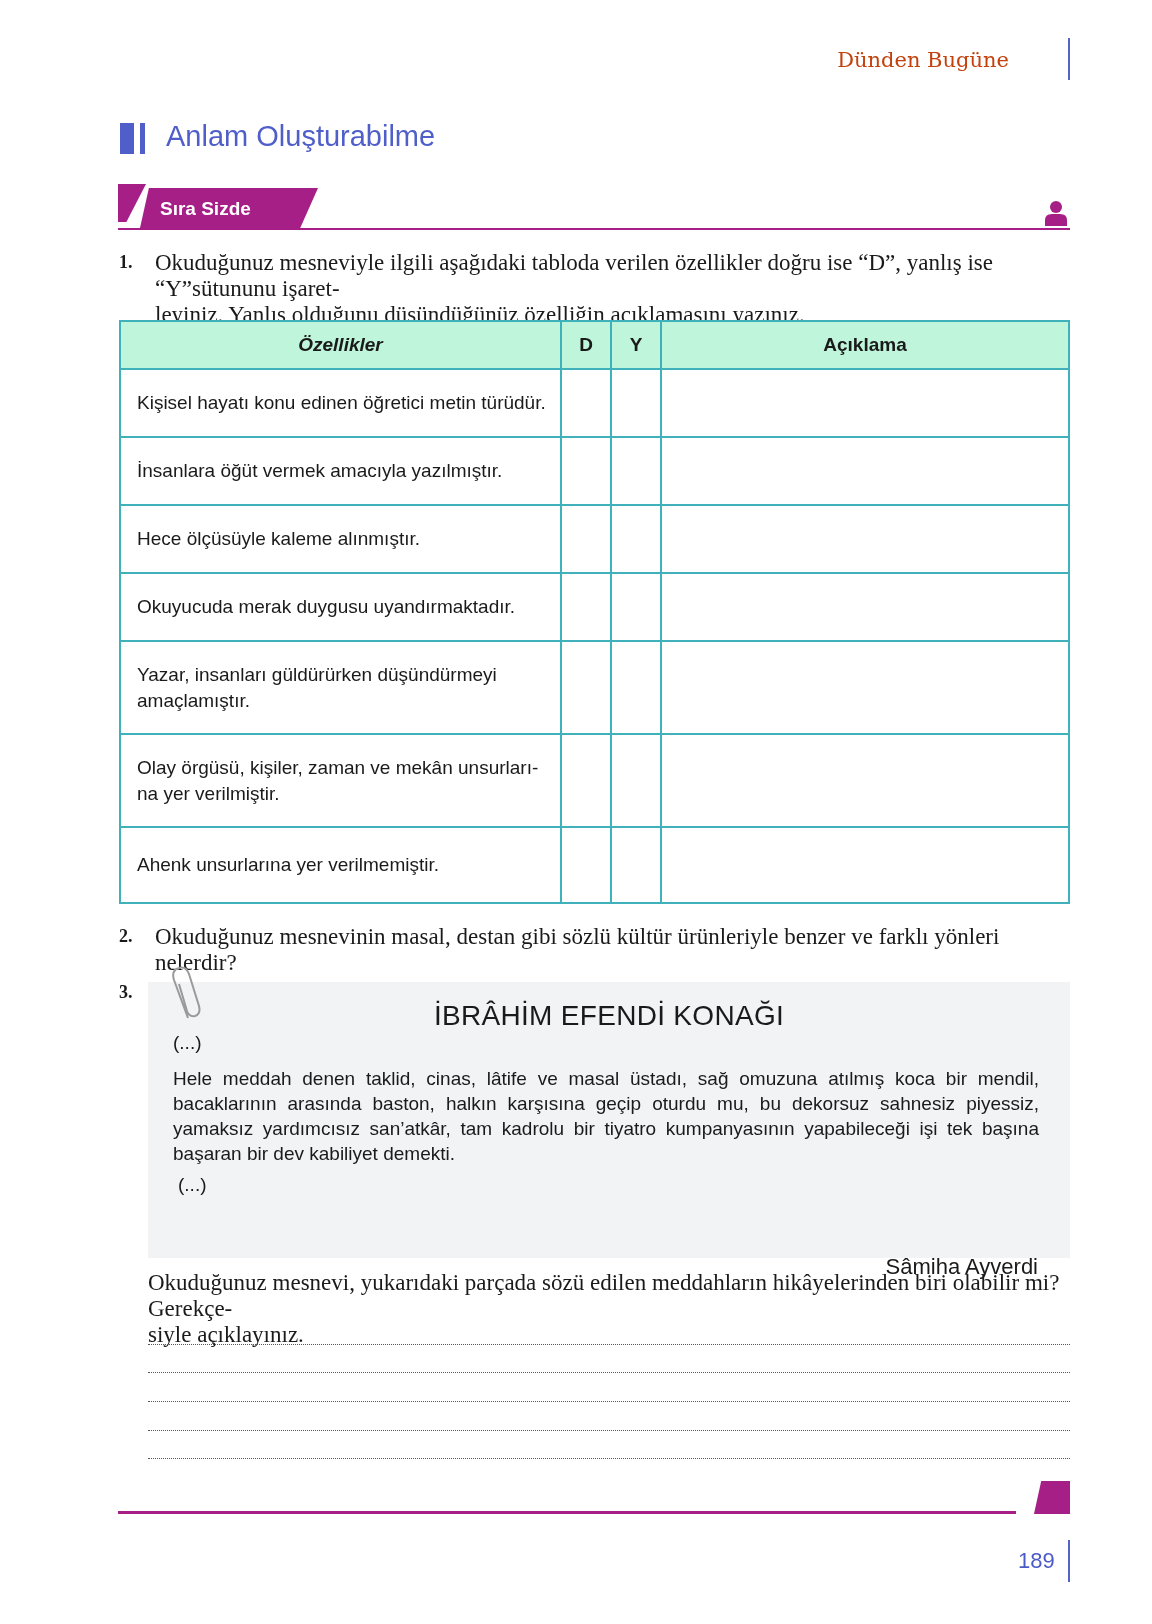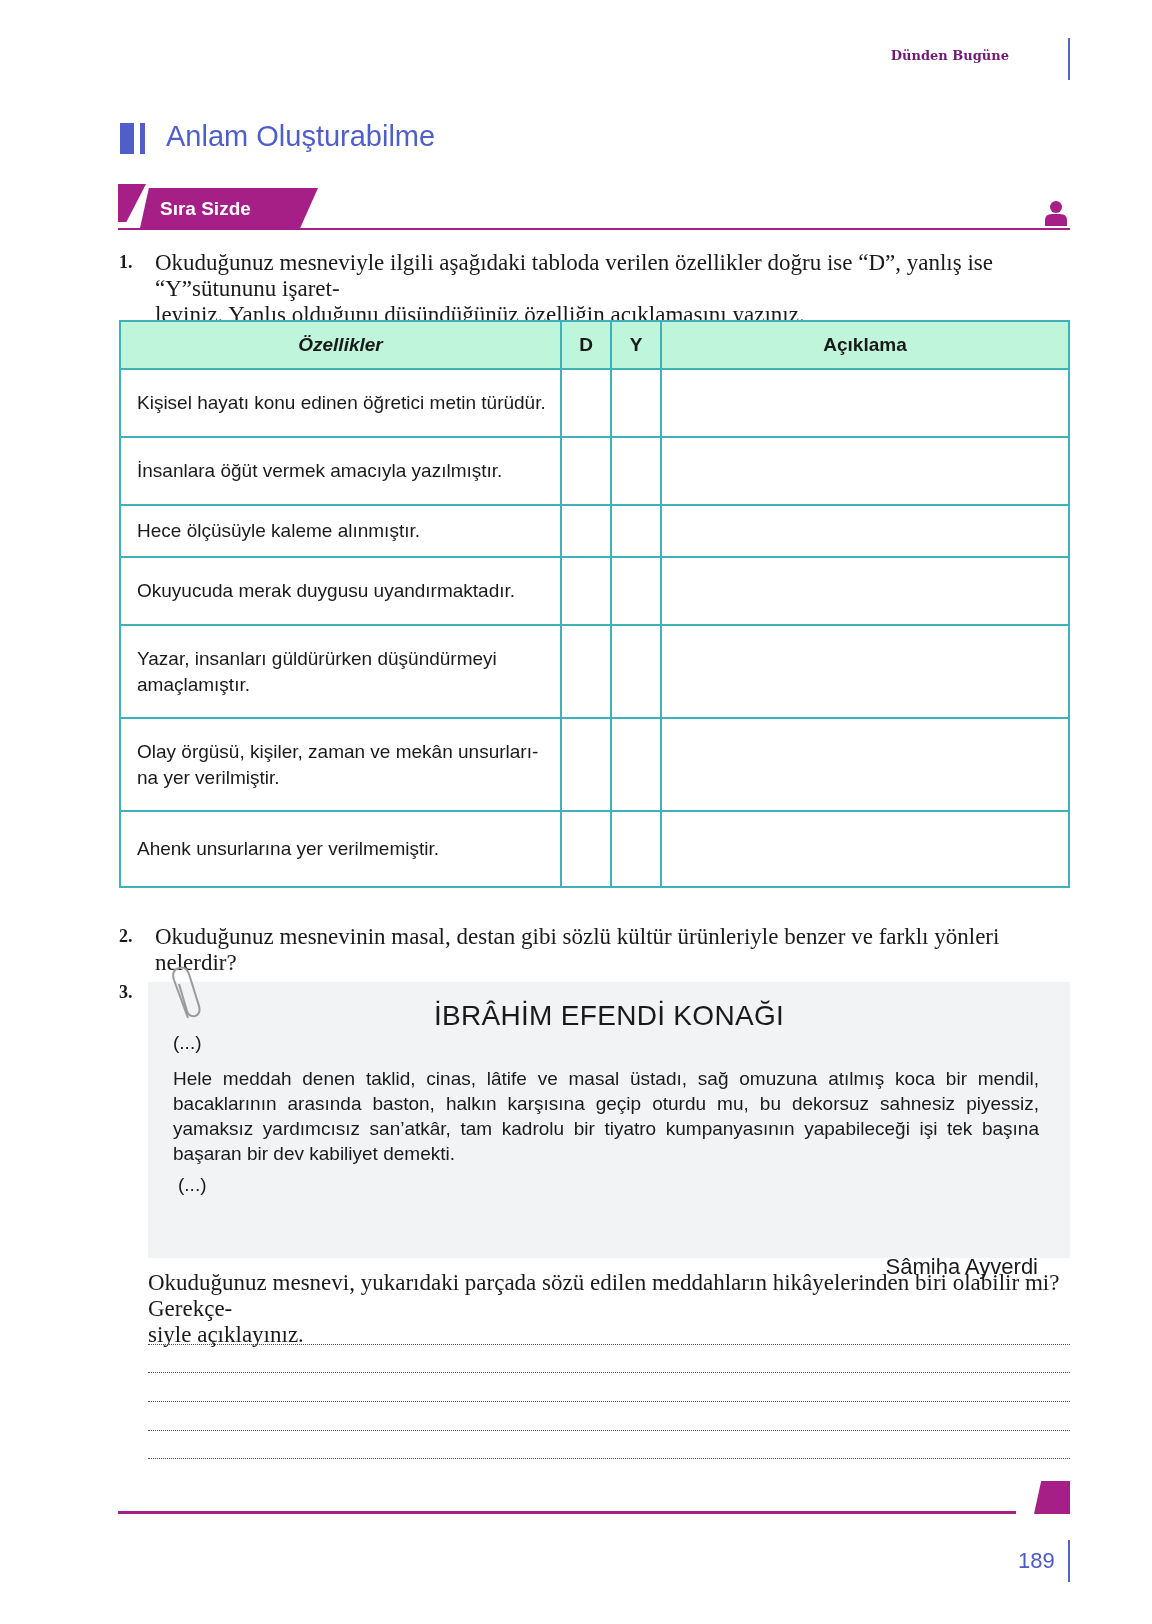--- a/index.html
+++ b/index.html
@@ -1,20 +1,20 @@
 <!DOCTYPE html>
 <html><head>
 <meta charset="utf-8">
 <style>
   html, body { margin:0; padding:0; background:#ffffff; }
   body { width:1152px; height:1624px; position:relative; overflow:hidden; font-family:"Liberation Sans", sans-serif; color:#1a1a1a; }
   .abs { position:absolute; }
 
   
-  .running-head { right:143px; top:48px; font-family:"DejaVu Serif", serif; font-size:13px; color:#701a75;font-weight:bold; }
+  .running-head { right:143px; top:48px; font-family:"DejaVu Serif", serif; font-size:21px; color:#c2410c; }
   .head-rule { left:1068px; top:38px; width:2px; height:42px; background:#5563c8; }
 
   
   .title-bar1 { left:120px; top:123px; width:14px; height:31px; background:#4f5ec9; }
   .title-bar2 { left:140px; top:123px; width:5px; height:31px; background:#4f5ec9; }
   .section-title { left:166px; top:120px; font-size:29px; color:#4f5ec9; font-family:"Liberation Sans", sans-serif; }
 
   
   .banner-small { left:118px; top:184px; width:28px; height:38px; background:#a61f86; clip-path:polygon(0 0,100% 0,30% 100%,0 100%); }
   .banner { left:140px; top:188px; width:178px; height:40px; background:#a61f86; clip-path:polygon(5% 0,100% 0,90% 100%,0 100%); }
@@ -89,21 +89,21 @@
       <td></td>
       <td></td>
       <td></td>
     </tr>
     <tr style="height:68px;">
       <td>İnsanlara öğüt vermek amacıyla yazılmıştır.</td>
       <td></td>
       <td></td>
       <td></td>
     </tr>
-    <tr style="height:52px;margin-left:16px;">
+    <tr style="height:68px;margin-left:16px;">
       <td>Hece ölçüsüyle kaleme alınmıştır.</td>
       <td></td>
       <td></td>
       <td></td>
     </tr>
     <tr style="height:68px;">
       <td>Okuyucuda merak duygusu uyandırmaktadır.</td>
       <td></td>
       <td></td>
       <td></td>

